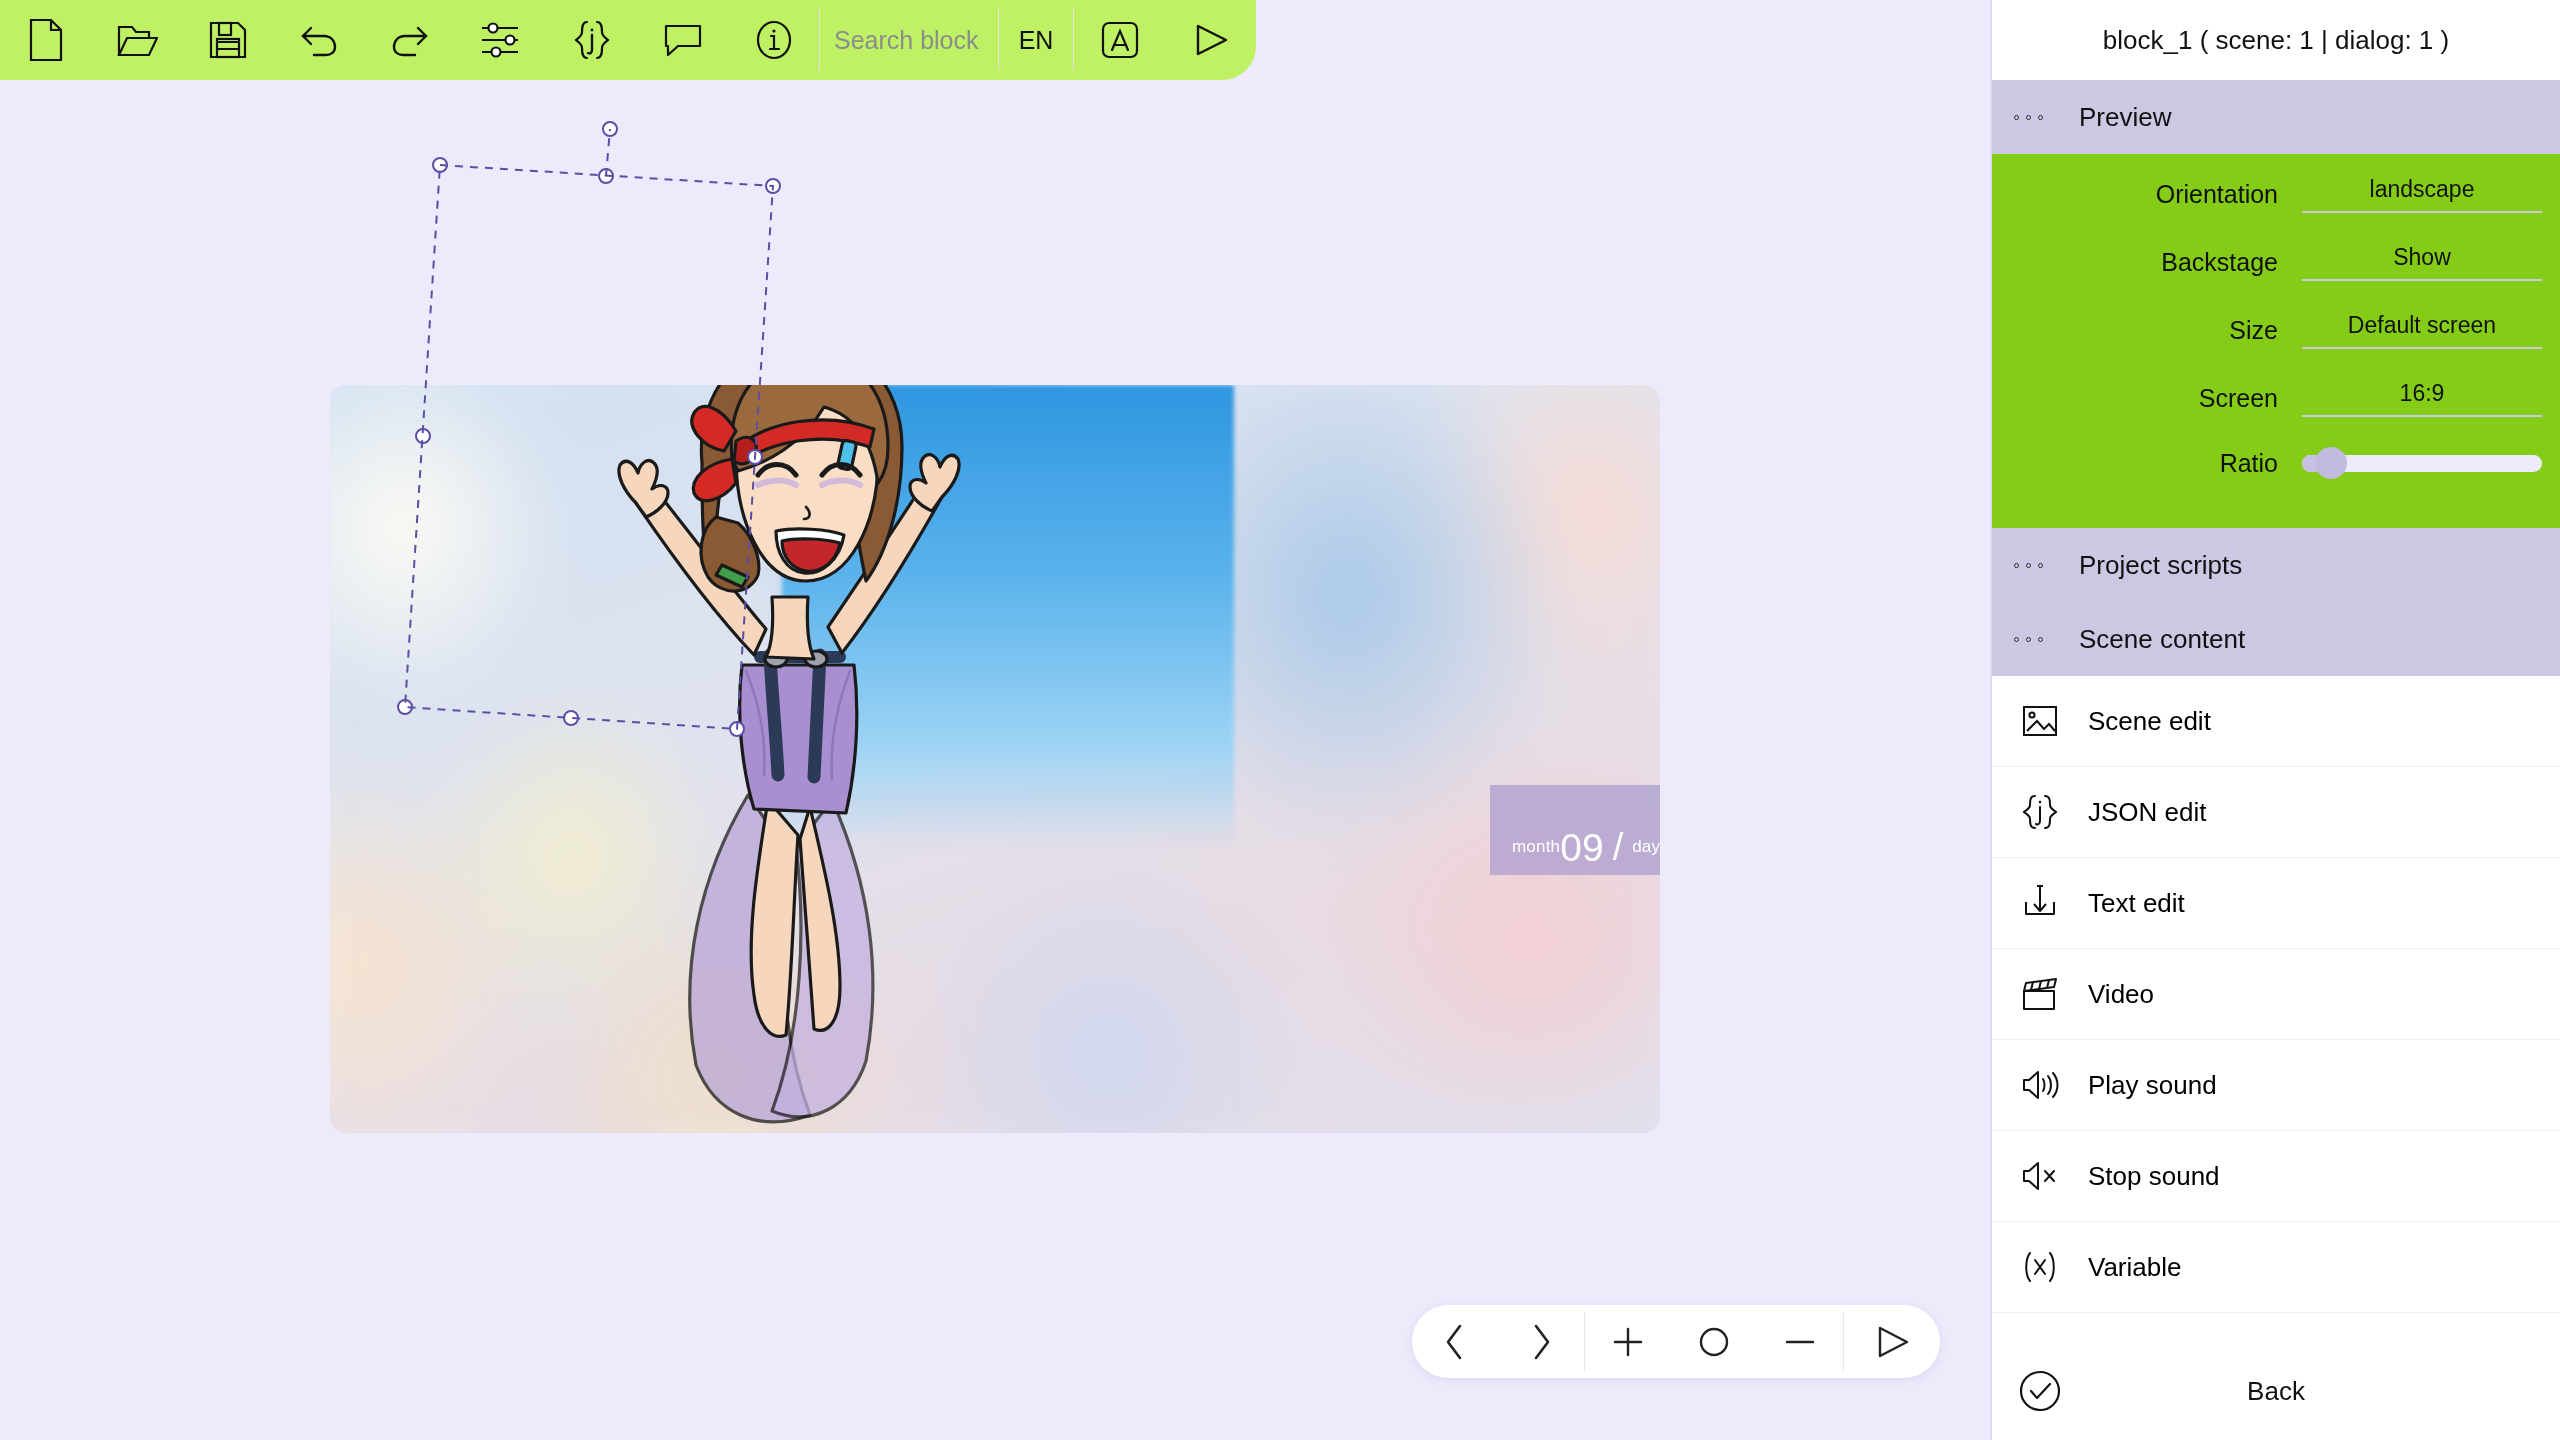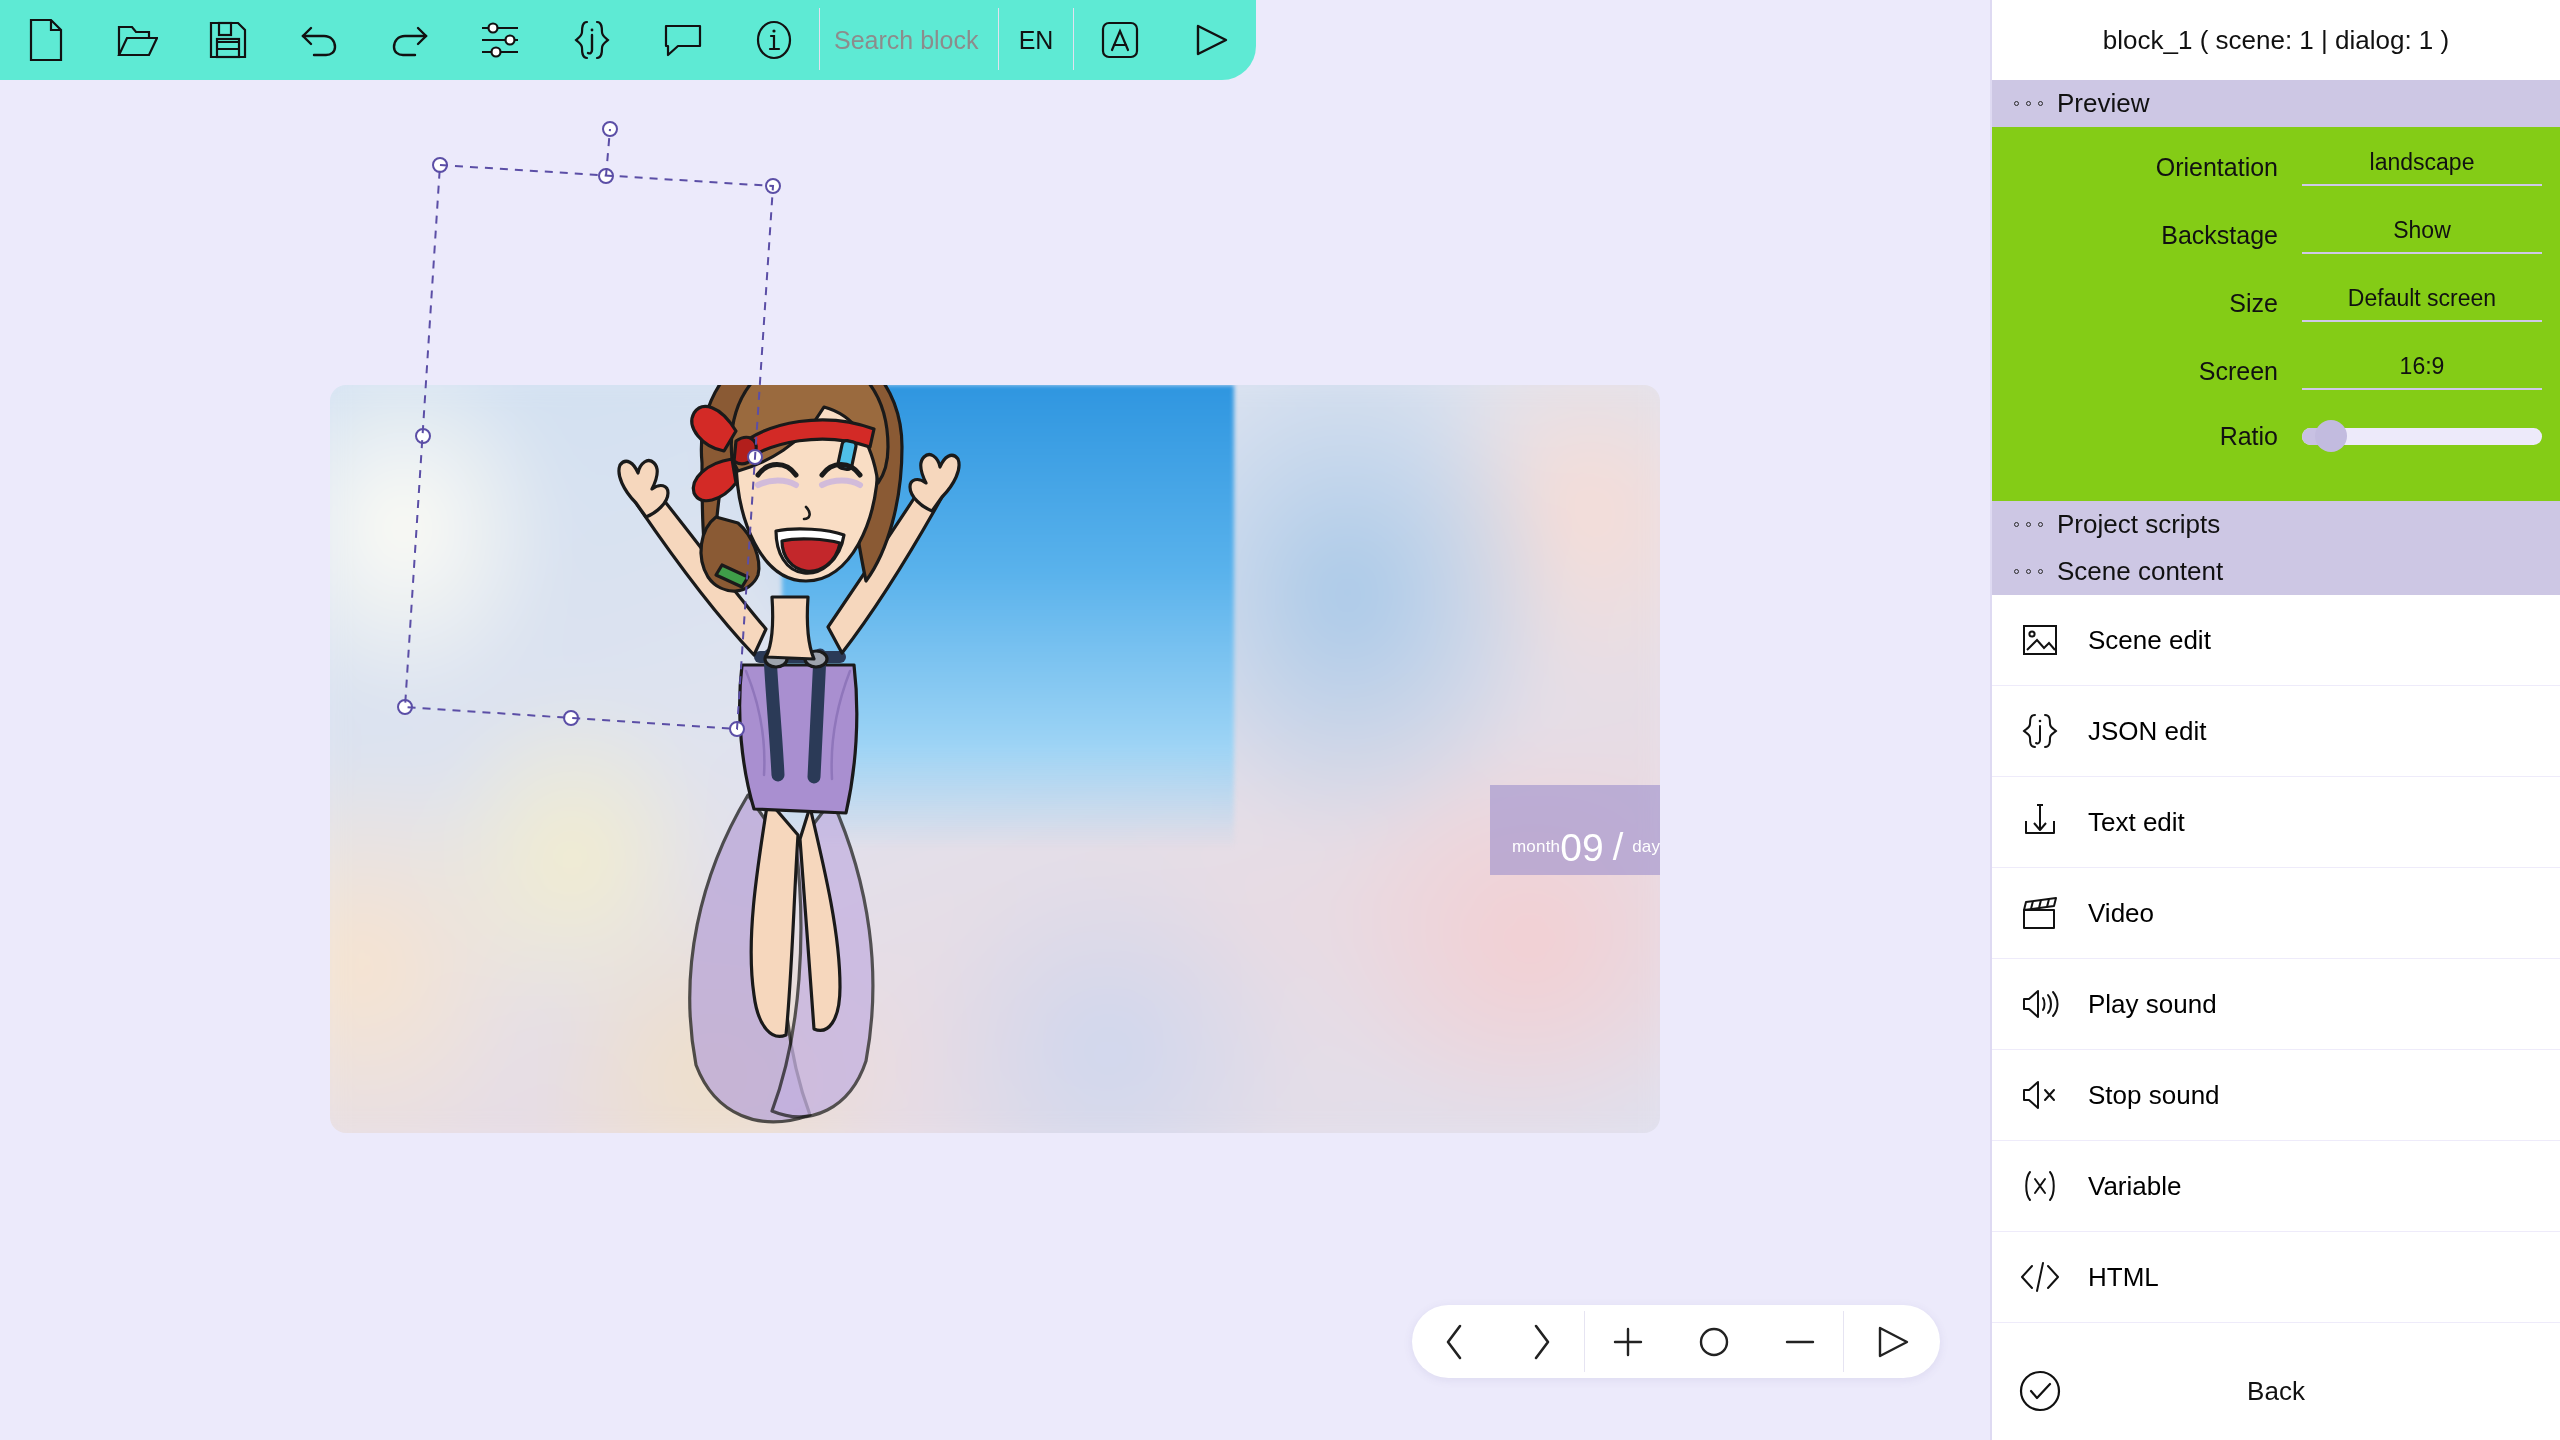--- a/index.html
+++ b/index.html
@@ -15,21 +15,21 @@
   #workspace {
     position:absolute; left:0; top:0;
     width:1990px; height:1440px;
     background:#eceafb;
   }
 
   
   #toolbar {
     position:absolute; left:0; top:0;
     height:80px;
-    background:#5eead4;
+    background:#bef264;
     border-bottom-right-radius:34px;
     display:flex; align-items:stretch;
     z-index:40;
   }
   .tb-btn {
     width:91px; height:80px;
     display:flex; align-items:center; justify-content:center;
     cursor:pointer;
   }
   .tb-btn svg { display:block; }
@@ -132,24 +132,24 @@
     background:#ffffff;
     border-left:2px solid #dedaf2;
     z-index:50;
   }
   #panel-title {
     height:80px;
     display:flex; align-items:center; justify-content:center;
     font-size:26px; color:#111;
   }
   .sect-header {
-    height:47px;
+    height:74px;
     background:#cdc7e4;
     display:flex; align-items:center;
-    padding-left:22px; gap:14px;
+    padding-left:22px; gap:36px;
     cursor:pointer;
   }
   .dots { display:flex; gap:7px; align-items:center; }
   .dots i { width:5px; height:5px; border-radius:50%; border:1.5px solid #2b2b2b; display:block; }
   .sect-label { font-size:26px; color:#111; }
 
   #preview-body { background:#84cc16; padding:6px 0 34px 0; }
   .setting-row {
     display:flex; align-items:center;
     height:68px; padding:0 18px 0 0;

